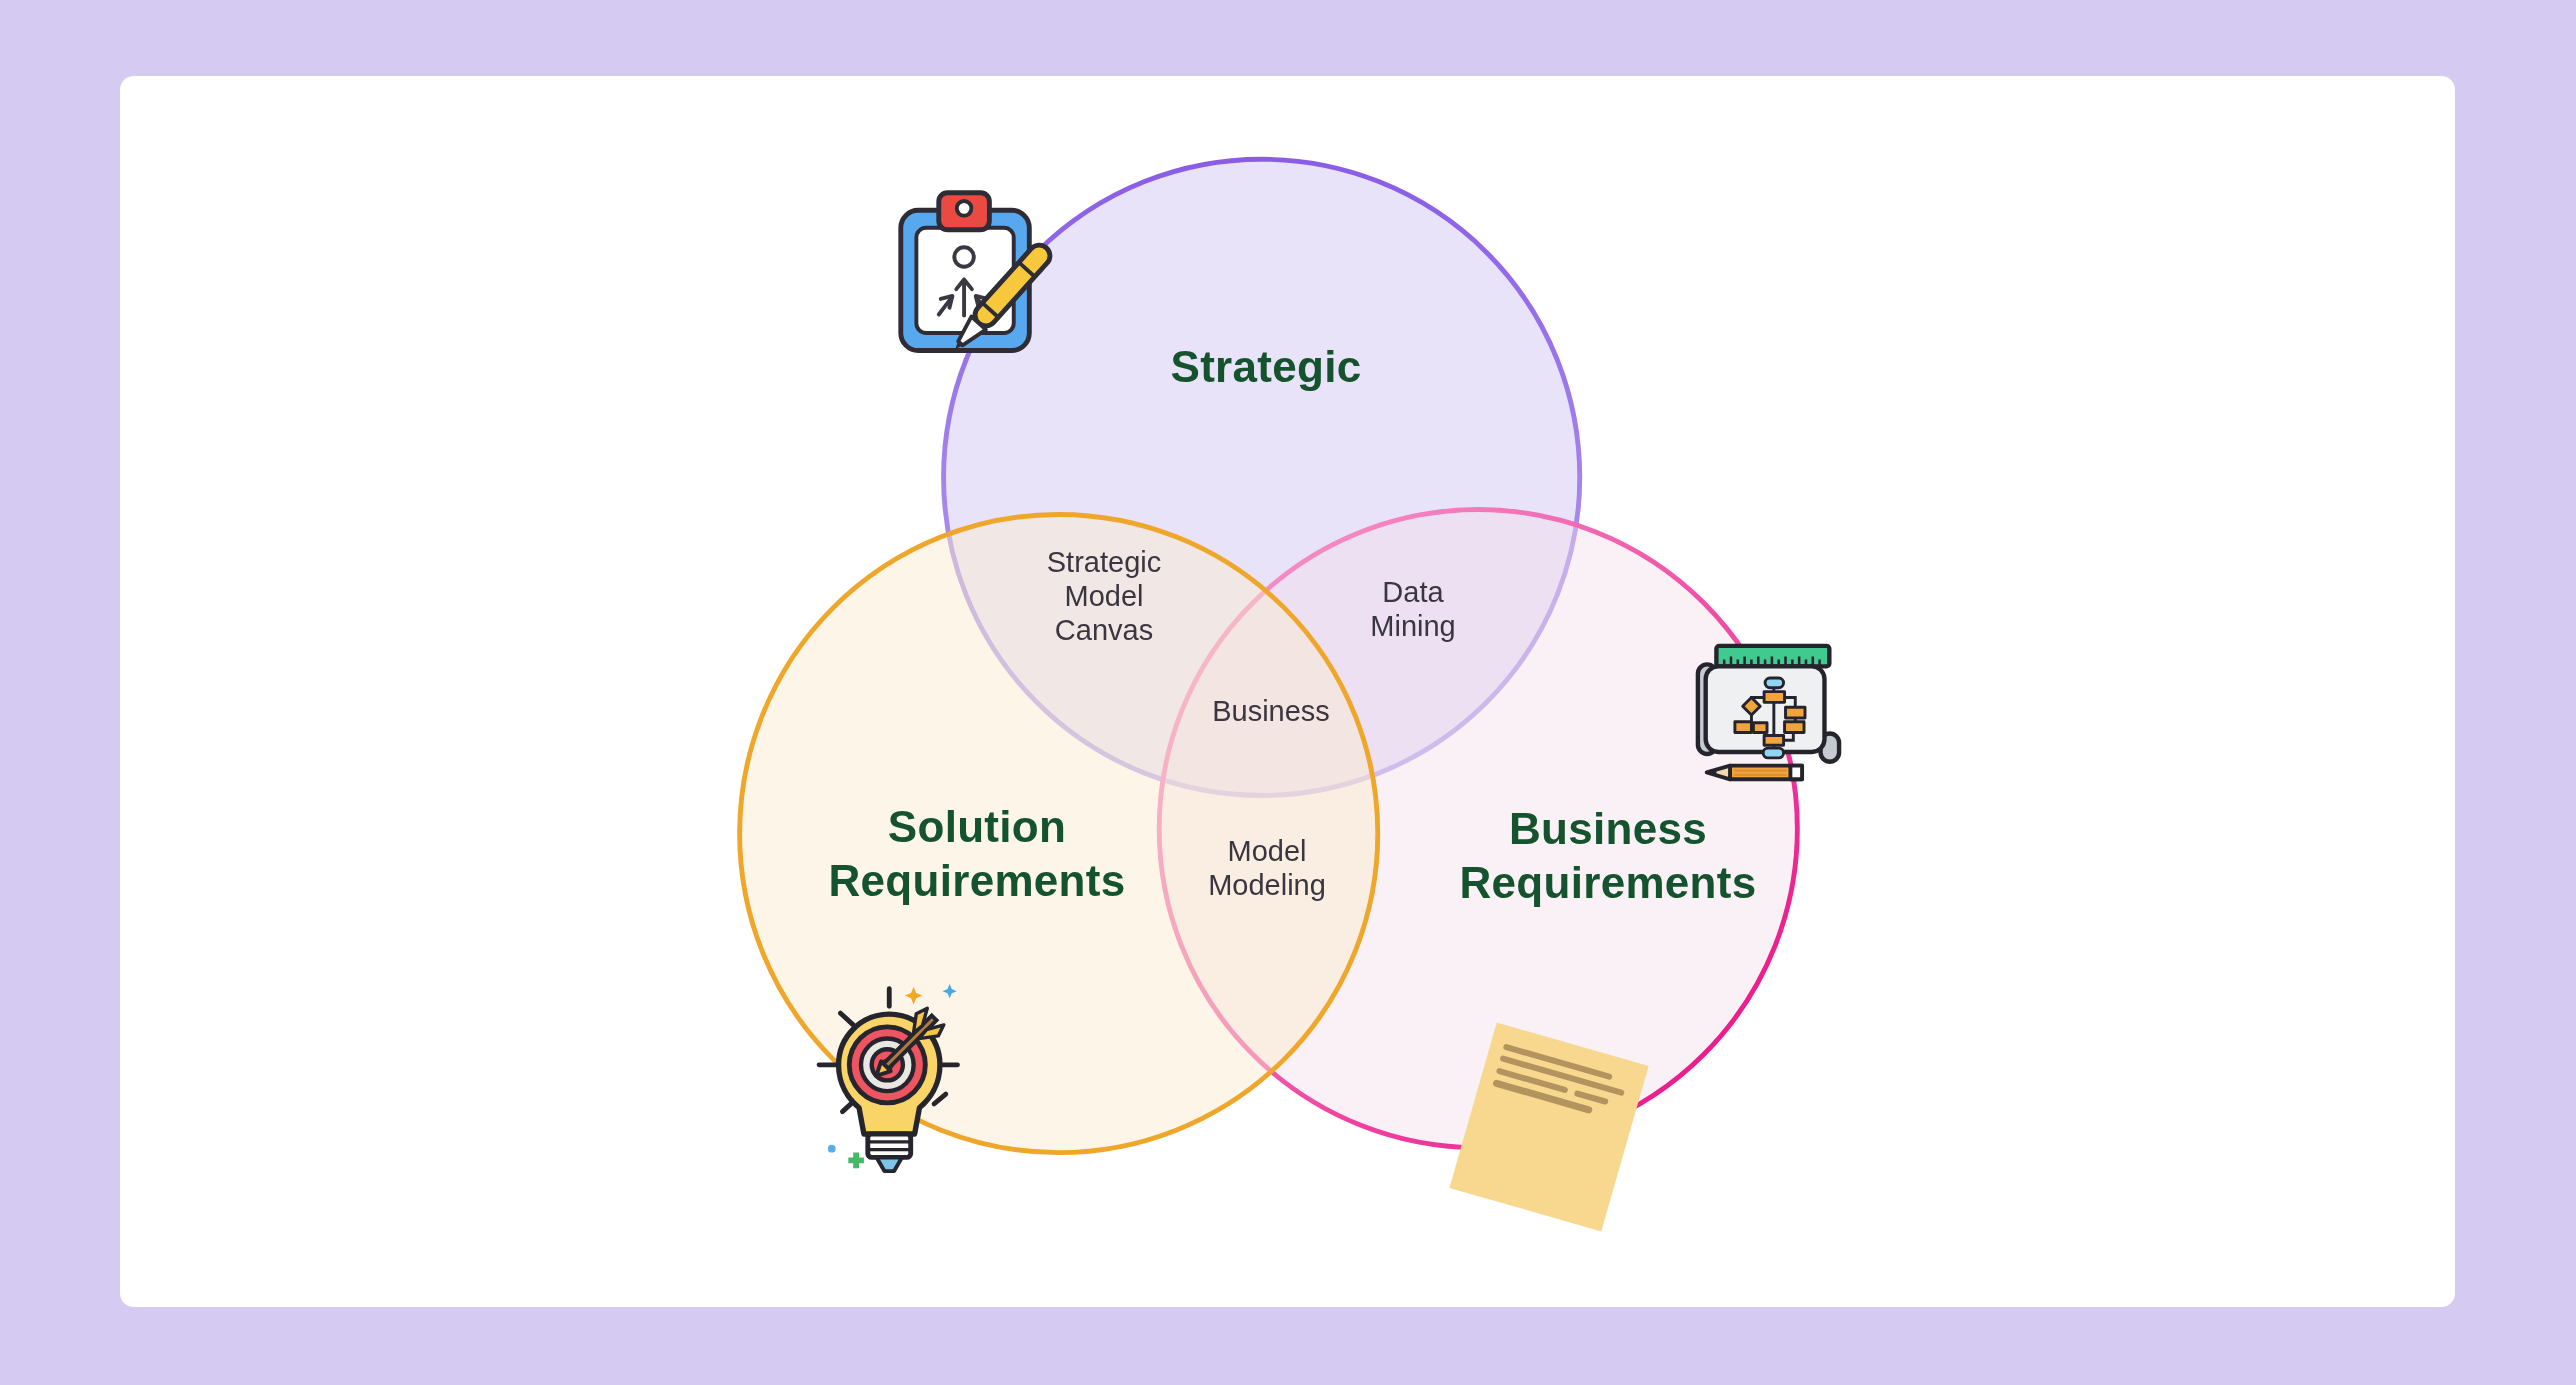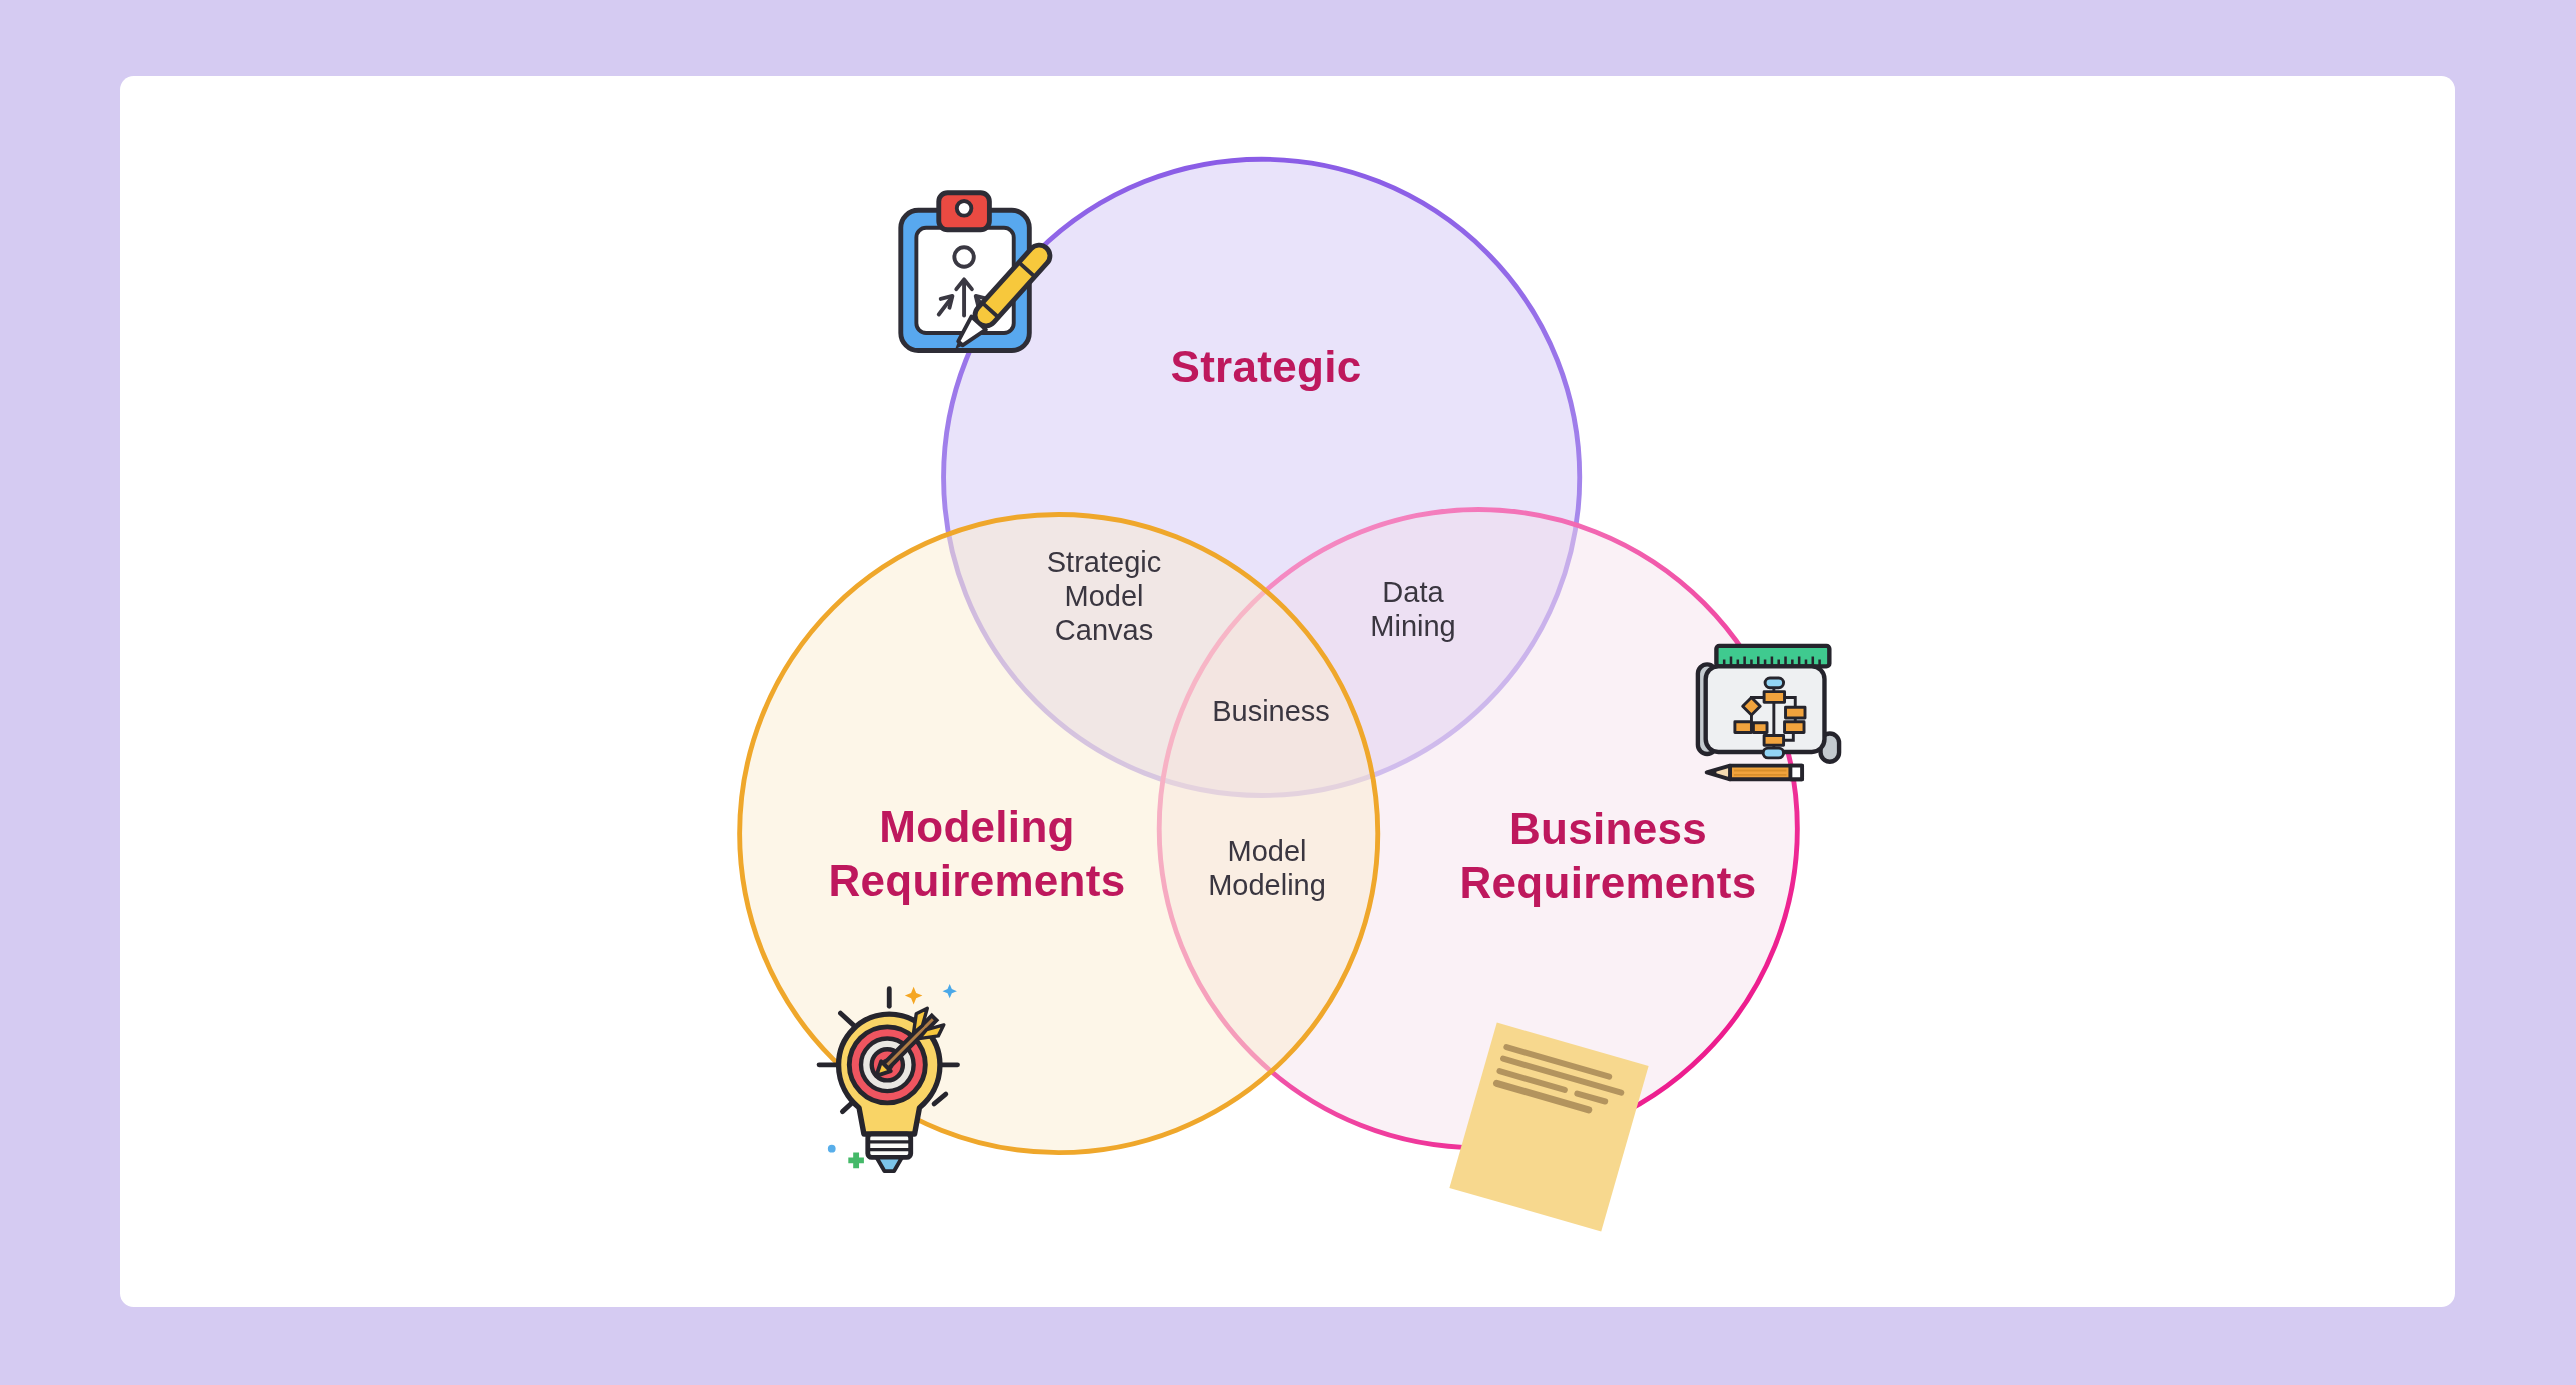--- a/index.html
+++ b/index.html
@@ -14,21 +14,21 @@
   .card{
     position:absolute;left:120px;top:76px;width:2335px;height:1231px;
     background:#ffffff;border-radius:13.7px;
   }
   .venn-svg{position:absolute;left:0;top:0;width:2576px;height:1386px;}
   .label{
     position:absolute;transform:translate(-50%,-50%);
     text-align:center;color:#3a3640;
   }
   .label.title{
-    font-weight:700;font-size:44px;line-height:54px;color:#be185d;
+    font-weight:700;font-size:44px;line-height:54px;color:#14532d;
     letter-spacing:0.3px;
   }
   .label.small{font-weight:400;font-size:29px;line-height:34px;}
   .nowrap{white-space:nowrap;}
   .icon-svg{position:absolute;}
   .note{
     position:absolute;left:1470px;top:1041px;width:158px;height:172px;
     background:#f7d88e;transform:rotate(16deg);
     box-sizing:border-box;padding:17.6px 12.7px 0 12.7px;
   }
@@ -51,21 +51,21 @@
         <stop offset="0" stop-color="#f592c6"></stop>
         <stop offset="1" stop-color="#ec1289"></stop>
       </linearGradient>
     </defs>
     <circle cx="1293" cy="489" r="326" fill="rgba(211,199,245,0.5)" stroke="url(#gradPurple)" stroke-width="5"></circle>
     <circle cx="1515" cy="849" r="327" fill="rgba(243,220,232,0.4)" stroke="url(#gradPink)" stroke-width="5"></circle>
     <circle cx="1085" cy="854" r="327" fill="rgba(250,236,204,0.45)" stroke="#efa72b" stroke-width="5"></circle>
   </svg>
 
   <div class="label title nowrap" style="left:1266px;top:367px;">Strategic</div>
-  <div class="label title" style="left:977px;top:854px;width:332px;">Modeling Requirements</div>
+  <div class="label title" style="left:977px;top:854px;width:332px;">Solution Requirements</div>
   <div class="label title" style="left:1608px;top:856px;width:332px;">Business Requirements</div>
 
   <div class="label small" style="left:1104px;top:596px;width:156px;">Strategic Model Canvas</div>
   <div class="label small" style="left:1413px;top:609px;width:117px;">Data Mining</div>
   <div class="label small" style="left:1267px;top:868px;width:146px;">Model Modeling</div>
   <div class="label small nowrap" style="left:1271px;top:711px;">Business</div>
 
   <svg class="icon-svg" style="left:893px;top:181px;" width="185" height="191" viewBox="0 0 190 196">
     <g stroke="#2e2d36" stroke-width="5" stroke-linejoin="round">
       <rect x="8" y="30" width="132" height="144" rx="18" fill="#58a8ef"></rect>

